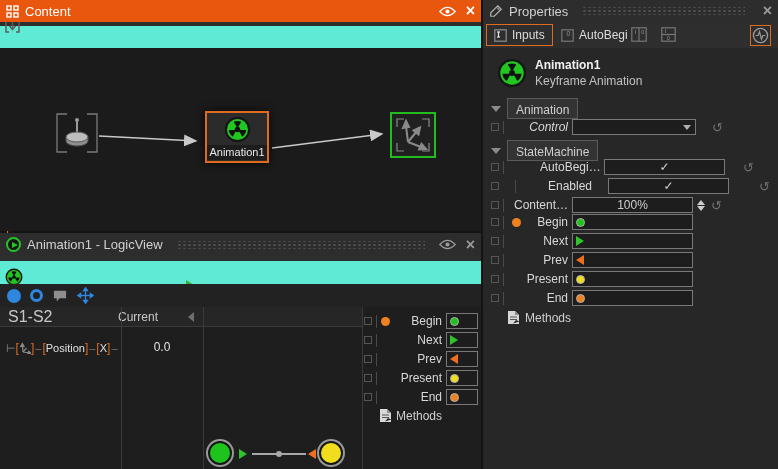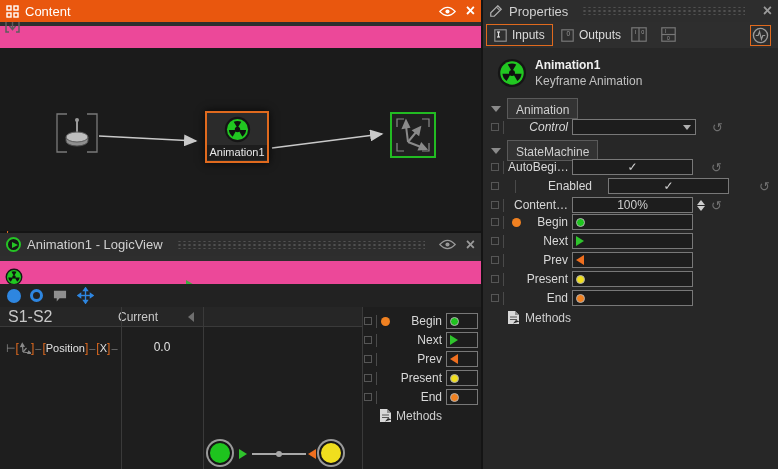--- a/index.html
+++ b/index.html
@@ -1,18 +1,18 @@
 <!DOCTYPE html>
 <html><head>
 <meta charset="utf-8">
 <style>
   * { box-sizing: border-box; }
   body { margin:0; background:#0f0f0f; font-family:"Liberation Sans", sans-serif; color:#d6d6d6; }
   #screen { position:relative; width:778px; height:469px; background:#141414; overflow:hidden; }
-  .panel { position:absolute; background:#ec4899; }
+  .panel { position:absolute; background:#5eead4; }
 
   
   .titlebar { position:absolute; left:0; right:0; top:0; height:22px; display:flex; align-items:center; padding:0 6px; gap:6px; background:#2d2d2d; }
   .titlebar.orange { background:#e9570e; }
   .title { font-size:13px; color:#d0d0d0; white-space:nowrap; }
   .titlebar.orange .title { color:#ffffff; }
   .dots { flex:1; height:8px; margin:0 8px; background-image:radial-gradient(circle,#505050 1px,transparent 1.3px); background-size:5px 4px; background-position:0 2px; }
   .winbtn { color:#9a9a9a; font-size:15px; line-height:1; }
   .titlebar.orange .winbtn { color:#ffffff; }
   .xbtn { font-size:16px; font-weight:bold; margin-left:4px; }
@@ -458,21 +458,21 @@
               <line x1="3" y1="8" x2="6" y2="8"></line>
             </g>
           </svg>
         <span class="tabtxt">Inputs</span>
       </span>
       <span style="position:absolute; left:72px; top:2px; height:22px; display:inline-flex; align-items:center; gap:5px; padding:0 6px;">
         <svg width="13" height="13" viewBox="0 0 13 13">
             <rect x="0.8" y="0.8" width="11.4" height="11.4" fill="none" stroke="#777" stroke-width="1.2"></rect>
             <text x="7.2" y="6.5" font-size="6.5" fill="#9a9a9a" text-anchor="middle">0</text>
           </svg>
-        <span class="tabtxt">Outputs</span>
+        <span class="tabtxt">AutoBegi</span>
       </span>
       <span style="position:absolute; left:148px; top:5px;">
           <svg width="16" height="15" viewBox="0 0 16 15">
             <rect x="0.8" y="0.8" width="14.4" height="13.4" fill="none" stroke="#777" stroke-width="1.2"></rect>
             <line x1="8" y1="0.8" x2="8" y2="14.2" stroke="#777" stroke-width="1.2"></line>
             <text x="4.2" y="6.8" font-size="5.5" fill="#9a9a9a" text-anchor="middle">I</text>
             <text x="11.8" y="6.8" font-size="5.5" fill="#9a9a9a" text-anchor="middle">0</text>
           </svg>
         </span>
       <span style="position:absolute; left:178px; top:5px;">
@@ -523,21 +523,21 @@
       </div>
 
       <div class="grouphdr" style="left:8px; top:92px;">
         <span class="exp-tri"></span>
         <span class="groupbox">StateMachine</span>
       </div>
 
       <div class="pr-row" style="left:8px; top:110px; width:280px; height:18px; gap:4px;">
         <span class="cb"></span>
           <span class="vtick"></span>
-        <span class="evlabel" style="width:60px;">AutoBegi…</span>
+        <span class="evlabel" style="width:60px;margin-left:32px;">AutoBegi…</span>
         <span class="fieldbox" style="width:121px; height:16px;">
             <span class="checktext">✓</span>
           </span>
         <span class="reset" style="margin-left:14px;">↺</span>
       </div>
       <div class="pr-row" style="left:8px; top:129px; width:280px; height:18px; gap:16px;">
         <span class="cb"></span>
           <span class="vtick"></span>
         <span class="evlabel" style="width:60px;">Enabled</span>
         <span class="fieldbox" style="width:121px; height:16px;">

